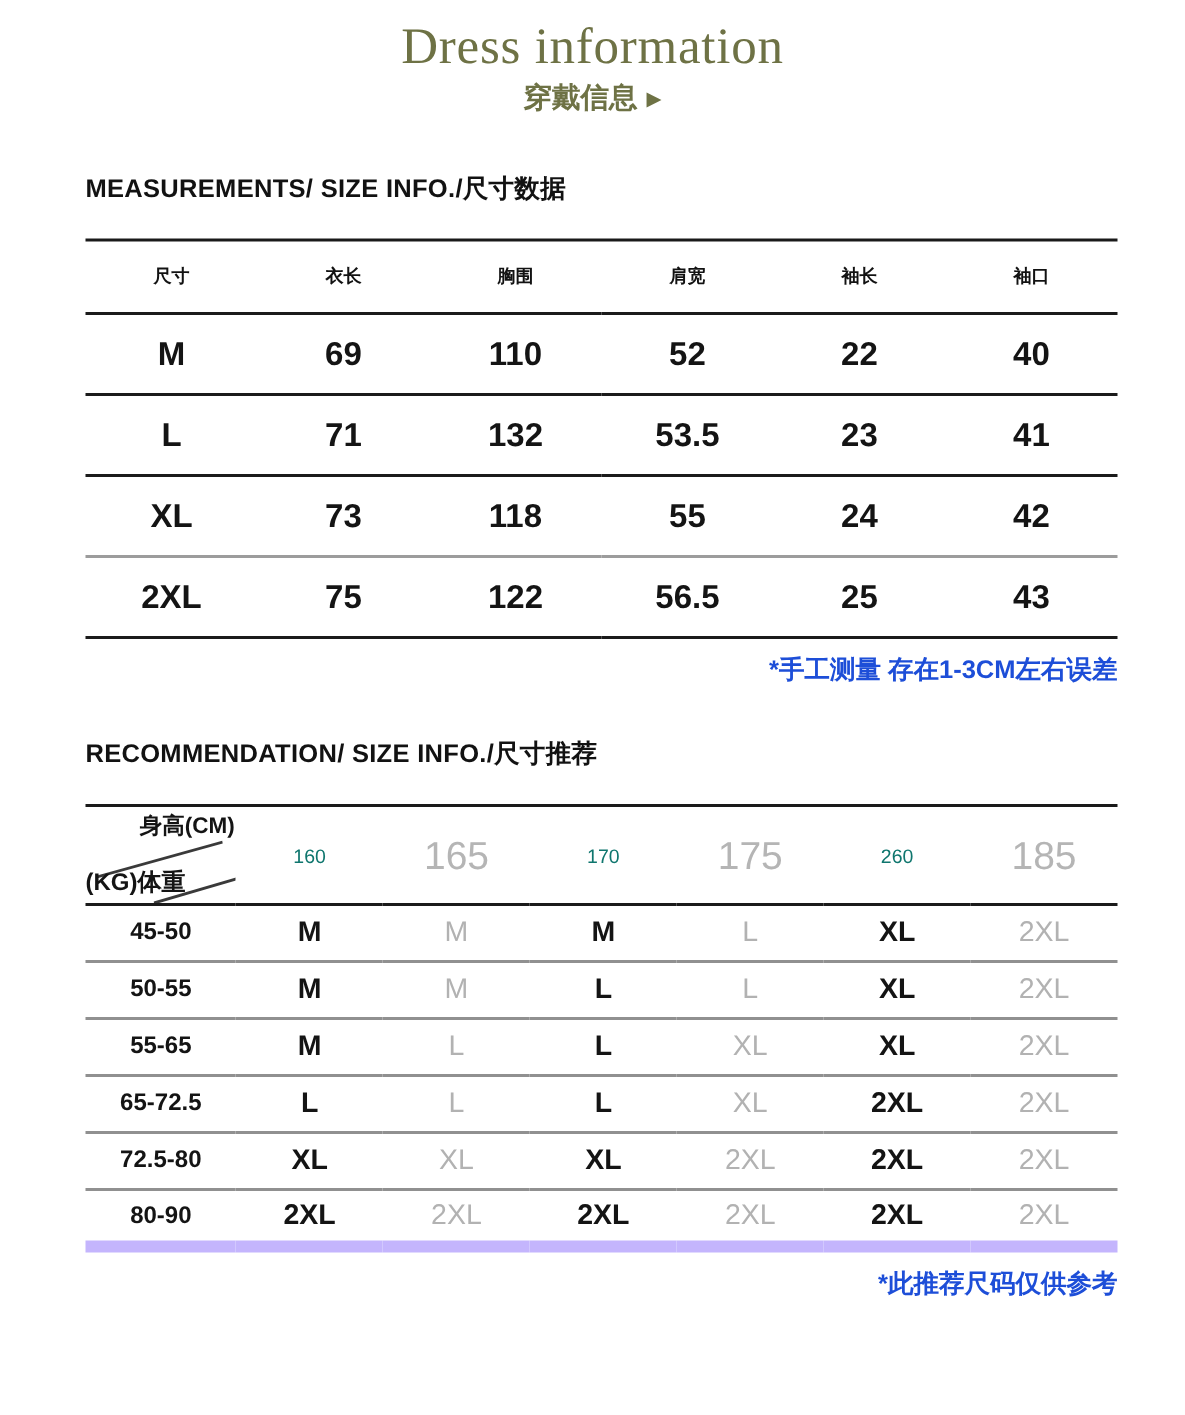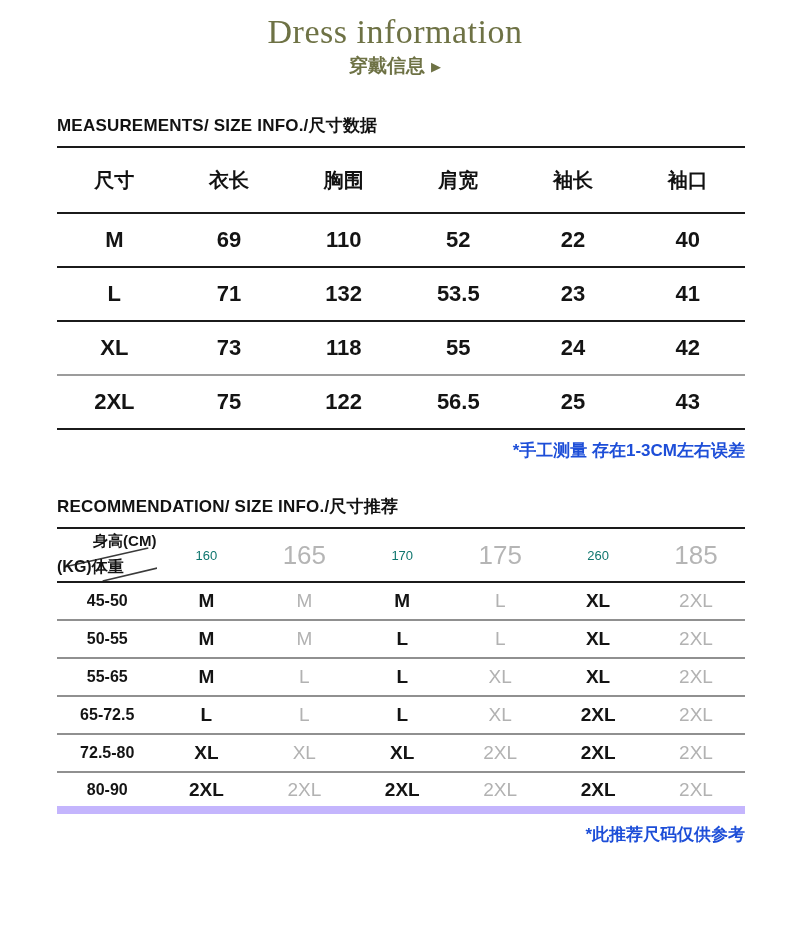--- a/index.html
+++ b/index.html
@@ -36,33 +36,33 @@
     transform: translateY(-1px);
   }
 
   
   .content { padding: 0 45px 0 57px; }
   .sec-heading {
     font-size: 17px;
     font-weight: bold;
     color: #121212;
     letter-spacing: 0.2px;
-    padding-bottom: 9px;
+    padding-bottom: 22px;
     border-bottom: 2px solid #1a1a1a;
   }
   .sec-heading.first { margin-top: 36px; }
   .sec-heading.second { margin-top: 33px; }
 
   table { width: 100%; border-collapse: collapse; table-layout: fixed; }
   th, td { text-align: center; vertical-align: middle; padding: 0; }
 
   
   .m-table th {
-    height: 65px;
-    font-size: 20px;
+    height: 48px;
+    font-size: 12px;
     font-weight: bold;
     color: #121212;
     border-bottom: 2px solid #1b1b1b;
   }
   .m-table td {
     height: 54px;
     font-size: 22px;
     font-weight: 600;
     color: #141414;
     border-bottom: 2px solid #1b1b1b;
@@ -84,21 +84,21 @@
   .r-table thead th { height: 52px; border-bottom: 2px solid #1b1b1b; }
   .r-table thead th.h-dark { font-size: 13px; font-weight: normal; color: #0f766e; }
   .r-table thead th.h-gray { font-size: 26px; font-weight: normal; color: #b5b5b5; }
   .r-table tbody td { height: 38px; border-bottom: 2px solid #909090; }
   .r-table tbody tr:last-child td { border-bottom: 8px solid #c4b5fd; }
   .r-table td.w-cell { font-size: 16px; font-weight: 600; color: #141414; }
   .r-table td.s-dark { font-size: 19px; font-weight: bold; color: #141414; }
   .r-table td.s-gray { font-size: 19px; font-weight: normal; color: #b2b2b2; }
 
   
-  .corner-wrap { position: relative; width: 100%; height: 52px; text-align: center; }
+  .corner-wrap { position: relative; width: 100%; height: 64px; text-align: center; }
   .corner-wrap svg { position: absolute; left: 0; top: 0; width: 100%; height: 100%; }
   .corner-top {
     position: absolute; top: 3px; right: 1px;
     font-size: 15px; font-weight: bold; color: #141414; white-space: nowrap;
   }
   .corner-bottom {
     position: absolute; bottom: 3px; left: 0;
     font-size: 16px; font-weight: bold; color: #141414; white-space: nowrap;
   }
 </style>

